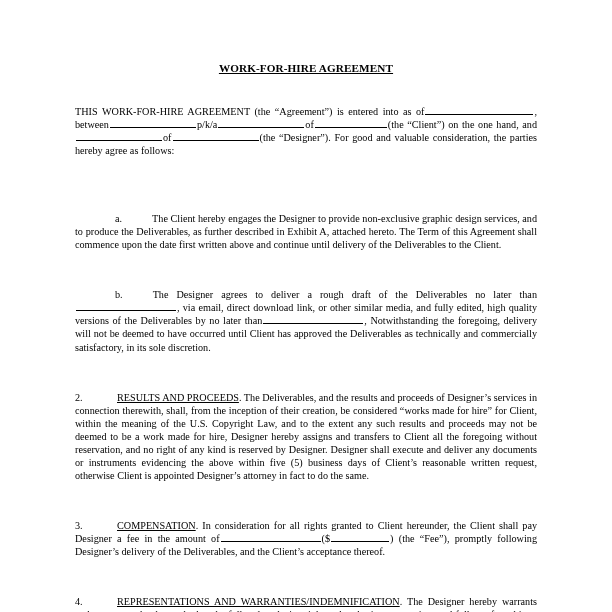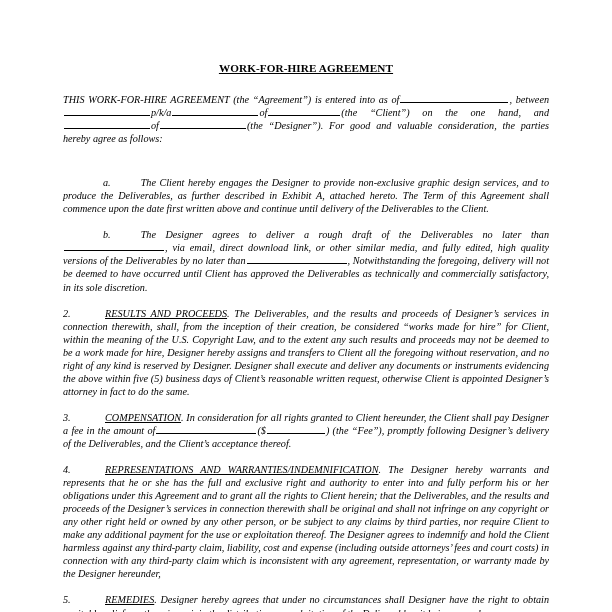--- a/index.html
+++ b/index.html
@@ -36,23 +36,22 @@
     letter-spacing: 0.1px;
     text-decoration: underline;
     margin-top: 62px;
     margin-bottom: 0;
   }
   .para {
     font-size: 10.2px;
     line-height: 13.05px;
     text-align: justify;
     text-justify: inter-word;
-    margin: 0;
+    margin: 12px;
     hyphens: none;
-    font-style: italic;
   }
   .gap-lg { height: 18px; }
   .gap-md { height: 13px; }
   .indent-a { display: inline-block; width: 40px; }
   .num-col {
     display: inline-block;
     width: 42px;
   }
   .u { text-decoration: underline; }
   .blank {

